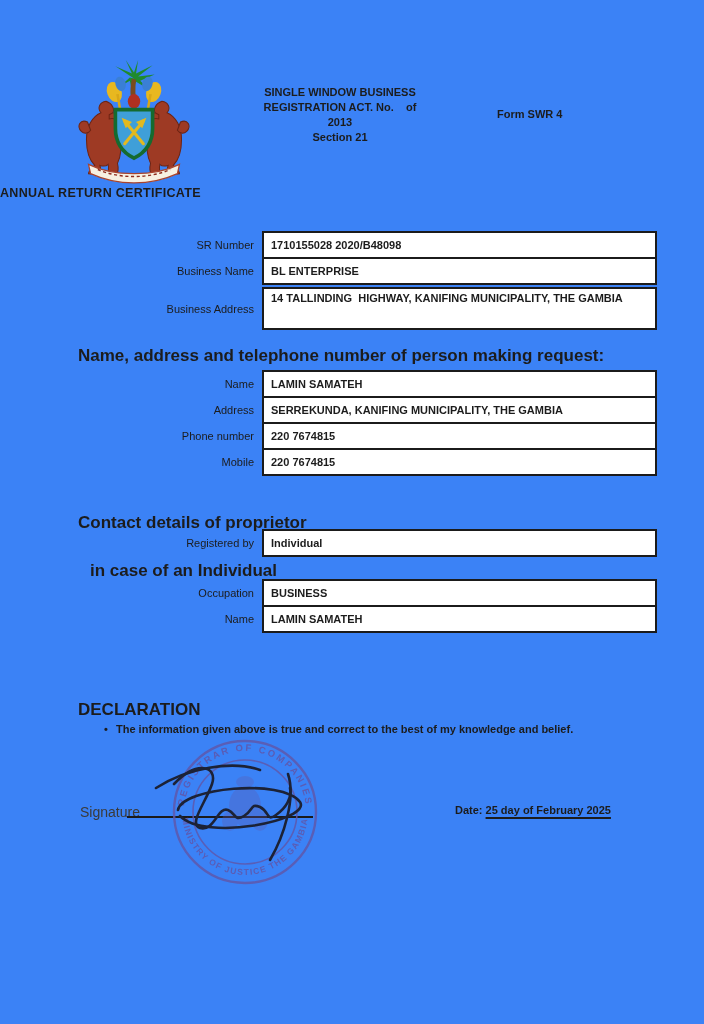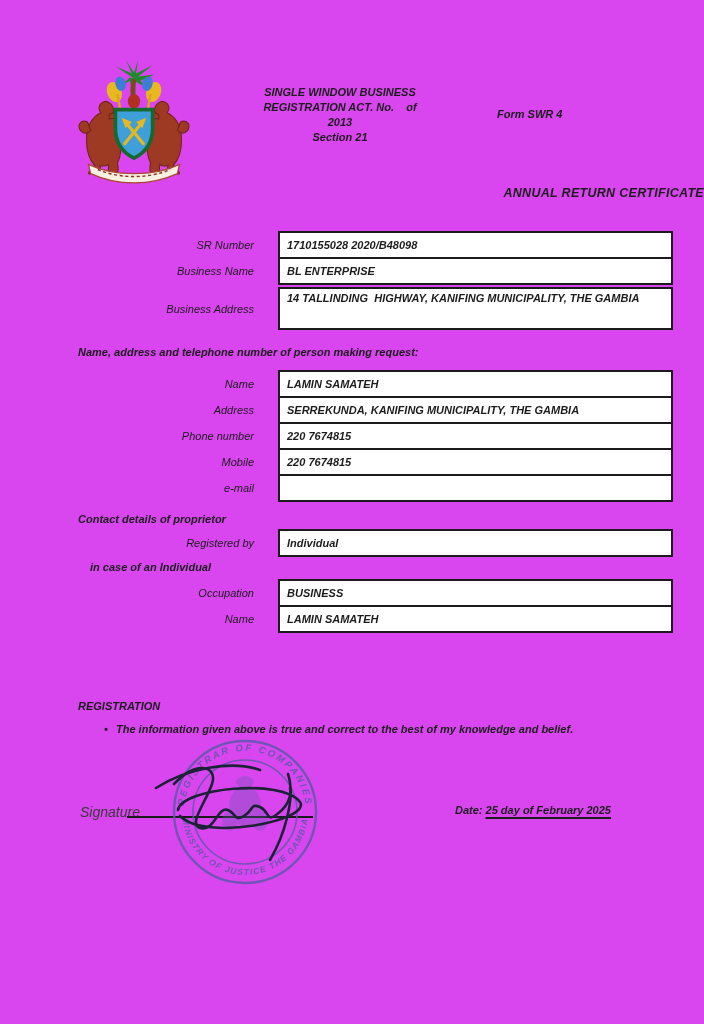--- a/index.html
+++ b/index.html
@@ -1,52 +1,51 @@
 <!DOCTYPE html>
 <html><head>
 <meta charset="utf-8">
 <style>
   html,body{margin:0;padding:0;background:#ffffff;}
   .page{
     position:relative;
     width:704px;height:1024px;
-    background:#d946ef;
+    background:#3b82f6;
     font-family:"Liberation Sans", sans-serif;
     color:#1c1c1c;
     overflow:hidden;
-    font-style:italic;
   }
   
   .coat-of-arms{position:absolute;left:70px;top:60px;width:128px;height:124px;}
   .header-block{
     position:absolute;left:240px;top:85px;width:200px;
     text-align:center;font-weight:700;font-size:11px;line-height:15px;
   }
   .header-section{margin-top:0;}
   .form-code{position:absolute;left:497px;top:108px;font-weight:700;font-size:11px;}
   .cert-title{
-    position:absolute;left:0;top:186px;width:704px;text-align:right;
+    position:absolute;left:0;top:186px;width:704px;text-align:left;
     font-weight:700;font-size:12.5px;letter-spacing:.3px;
   }
   
   .field-group{position:absolute;left:0;}
   .field-row{display:flex;align-items:center;}
   .field-row + .field-row{margin-top:-2px;}
   .field-row.gap-above{margin-top:2px;}
   .field-label{
-    width:254px;text-align:right;padding-right:24px;
+    width:254px;text-align:right;padding-right:8px;
     font-size:11px;flex:none;
   }
   .field-box{
     width:377px;flex:none;border:2px solid #1b1b1b;background:#fff;
     min-height:22px;display:flex;align-items:center;
     padding:1px 7px;font-weight:700;font-size:11px;
   }
   .field-box.tall{height:35px;align-items:flex-start;padding-top:3px;}
-  .section-heading{position:absolute;font-weight:700;font-size:11px;}
+  .section-heading{position:absolute;font-weight:700;font-size:17px;}
   
   .decl-item{position:absolute;display:flex;font-weight:700;font-size:11px;}
   .decl-bullet{width:20px;flex:none;text-align:center;}
   
   .sig-label{position:absolute;left:80px;top:804px;font-size:14px;color:#3a3a3a;}
   .sig-line{position:absolute;left:127px;top:816px;width:186px;border-top:2px solid #1a1a1a;}
   .stamp-svg{position:absolute;left:142px;top:726px;width:206px;height:168px;}
   .date-block{position:absolute;left:415px;top:804px;font-size:11px;font-weight:700;padding-left:40px;}
   .date-value{text-decoration:underline;text-decoration-thickness:1.5px;text-underline-offset:3px;}
 </style>
@@ -141,24 +140,20 @@
       <div class="field-box">SERREKUNDA, KANIFING MUNICIPALITY, THE GAMBIA</div>
     </div>
     <div class="field-row">
       <div class="field-label">Phone number</div>
       <div class="field-box">220 7674815</div>
     </div>
     <div class="field-row">
       <div class="field-label">Mobile</div>
       <div class="field-box">220 7674815</div>
     </div>
-    <div class="field-row">
-      <div class="field-label">e-mail</div>
-      <div class="field-box"></div>
-    </div>
   </div>
 
   <div class="section-heading" style="left:78px;top:513px;">Contact details of proprietor</div>
 
   <div class="field-group" style="top:529px;">
     <div class="field-row">
       <div class="field-label">Registered by</div>
       <div class="field-box">Individual</div>
     </div>
   </div>
@@ -169,21 +164,21 @@
     <div class="field-row">
       <div class="field-label">Occupation</div>
       <div class="field-box">BUSINESS</div>
     </div>
     <div class="field-row">
       <div class="field-label">Name</div>
       <div class="field-box">LAMIN SAMATEH</div>
     </div>
   </div>
 
-  <div class="section-heading" style="left:78px;top:700px;">REGISTRATION</div>
+  <div class="section-heading" style="left:78px;top:700px;">DECLARATION</div>
   <div class="decl-item" style="left:96px;top:723px;width:570px;">
     <div class="decl-bullet">•</div>
     <div>The information given above is true and correct to the best of my knowledge and belief.</div>
   </div>
 
   <div class="sig-label">Signature</div>
   <div class="sig-line"></div>
 
   <svg class="stamp-svg" viewBox="0 0 206 168">
     <g stroke="#5f58ac" fill="none" opacity="0.85">

